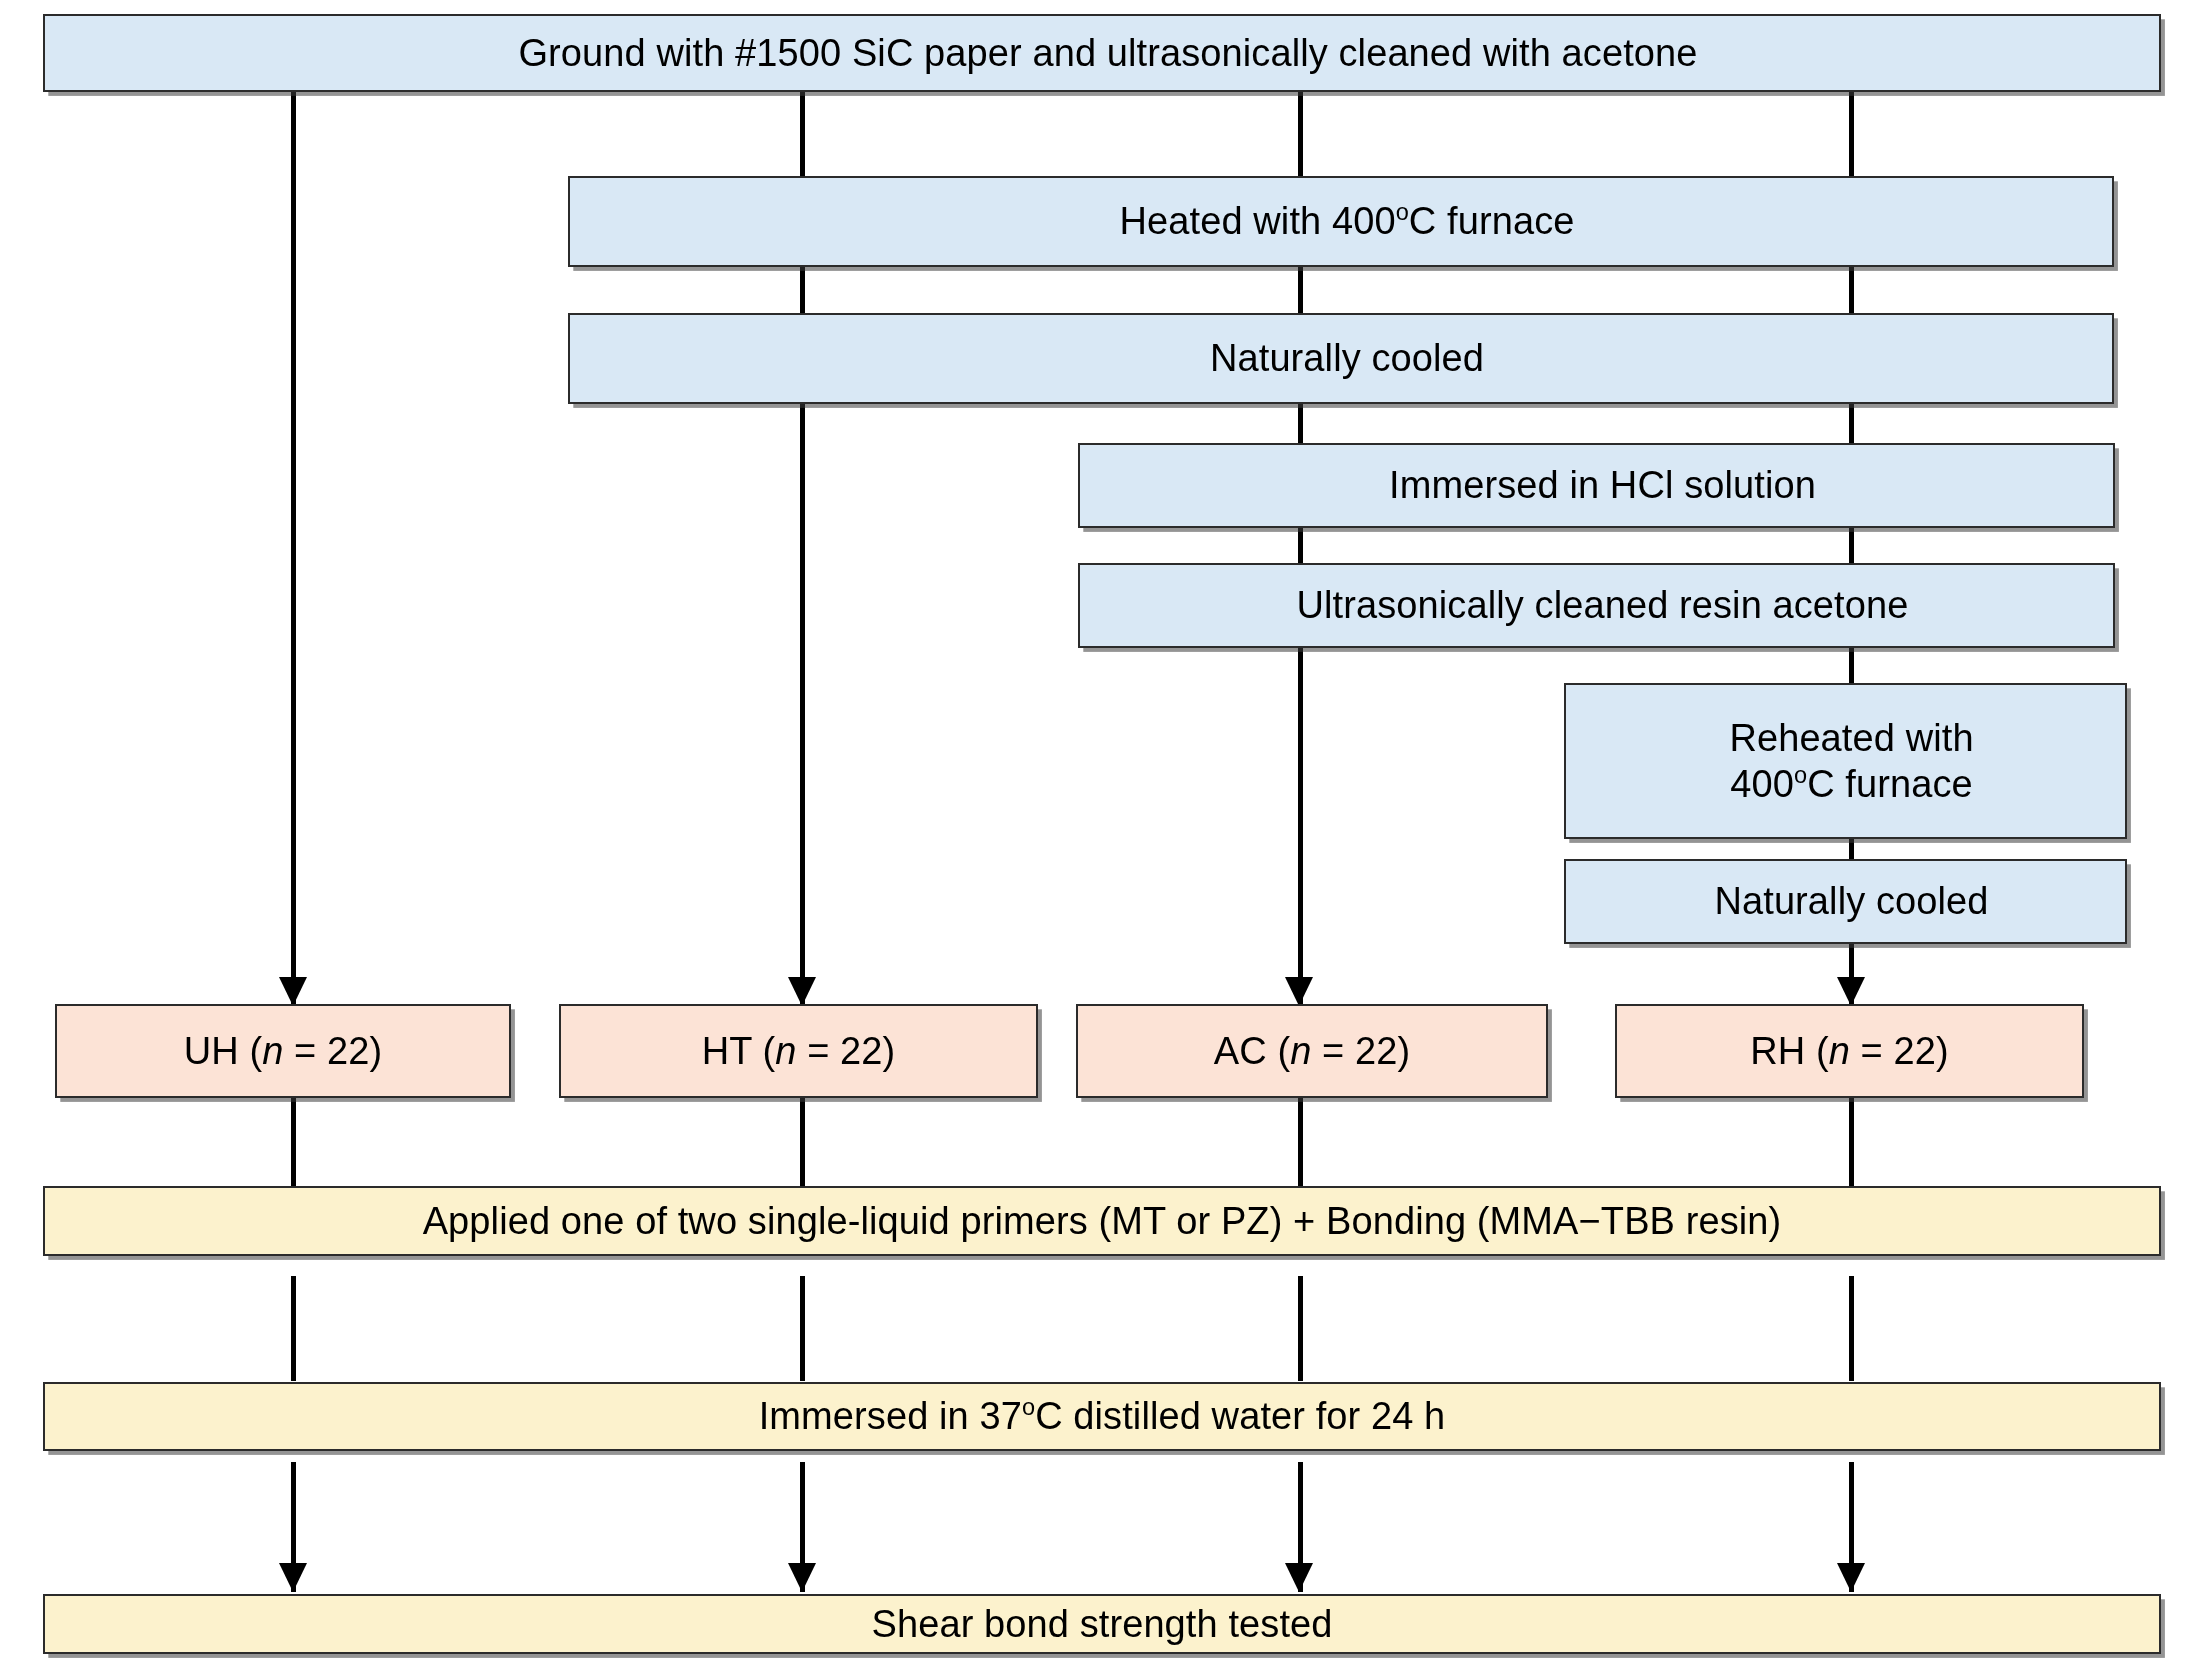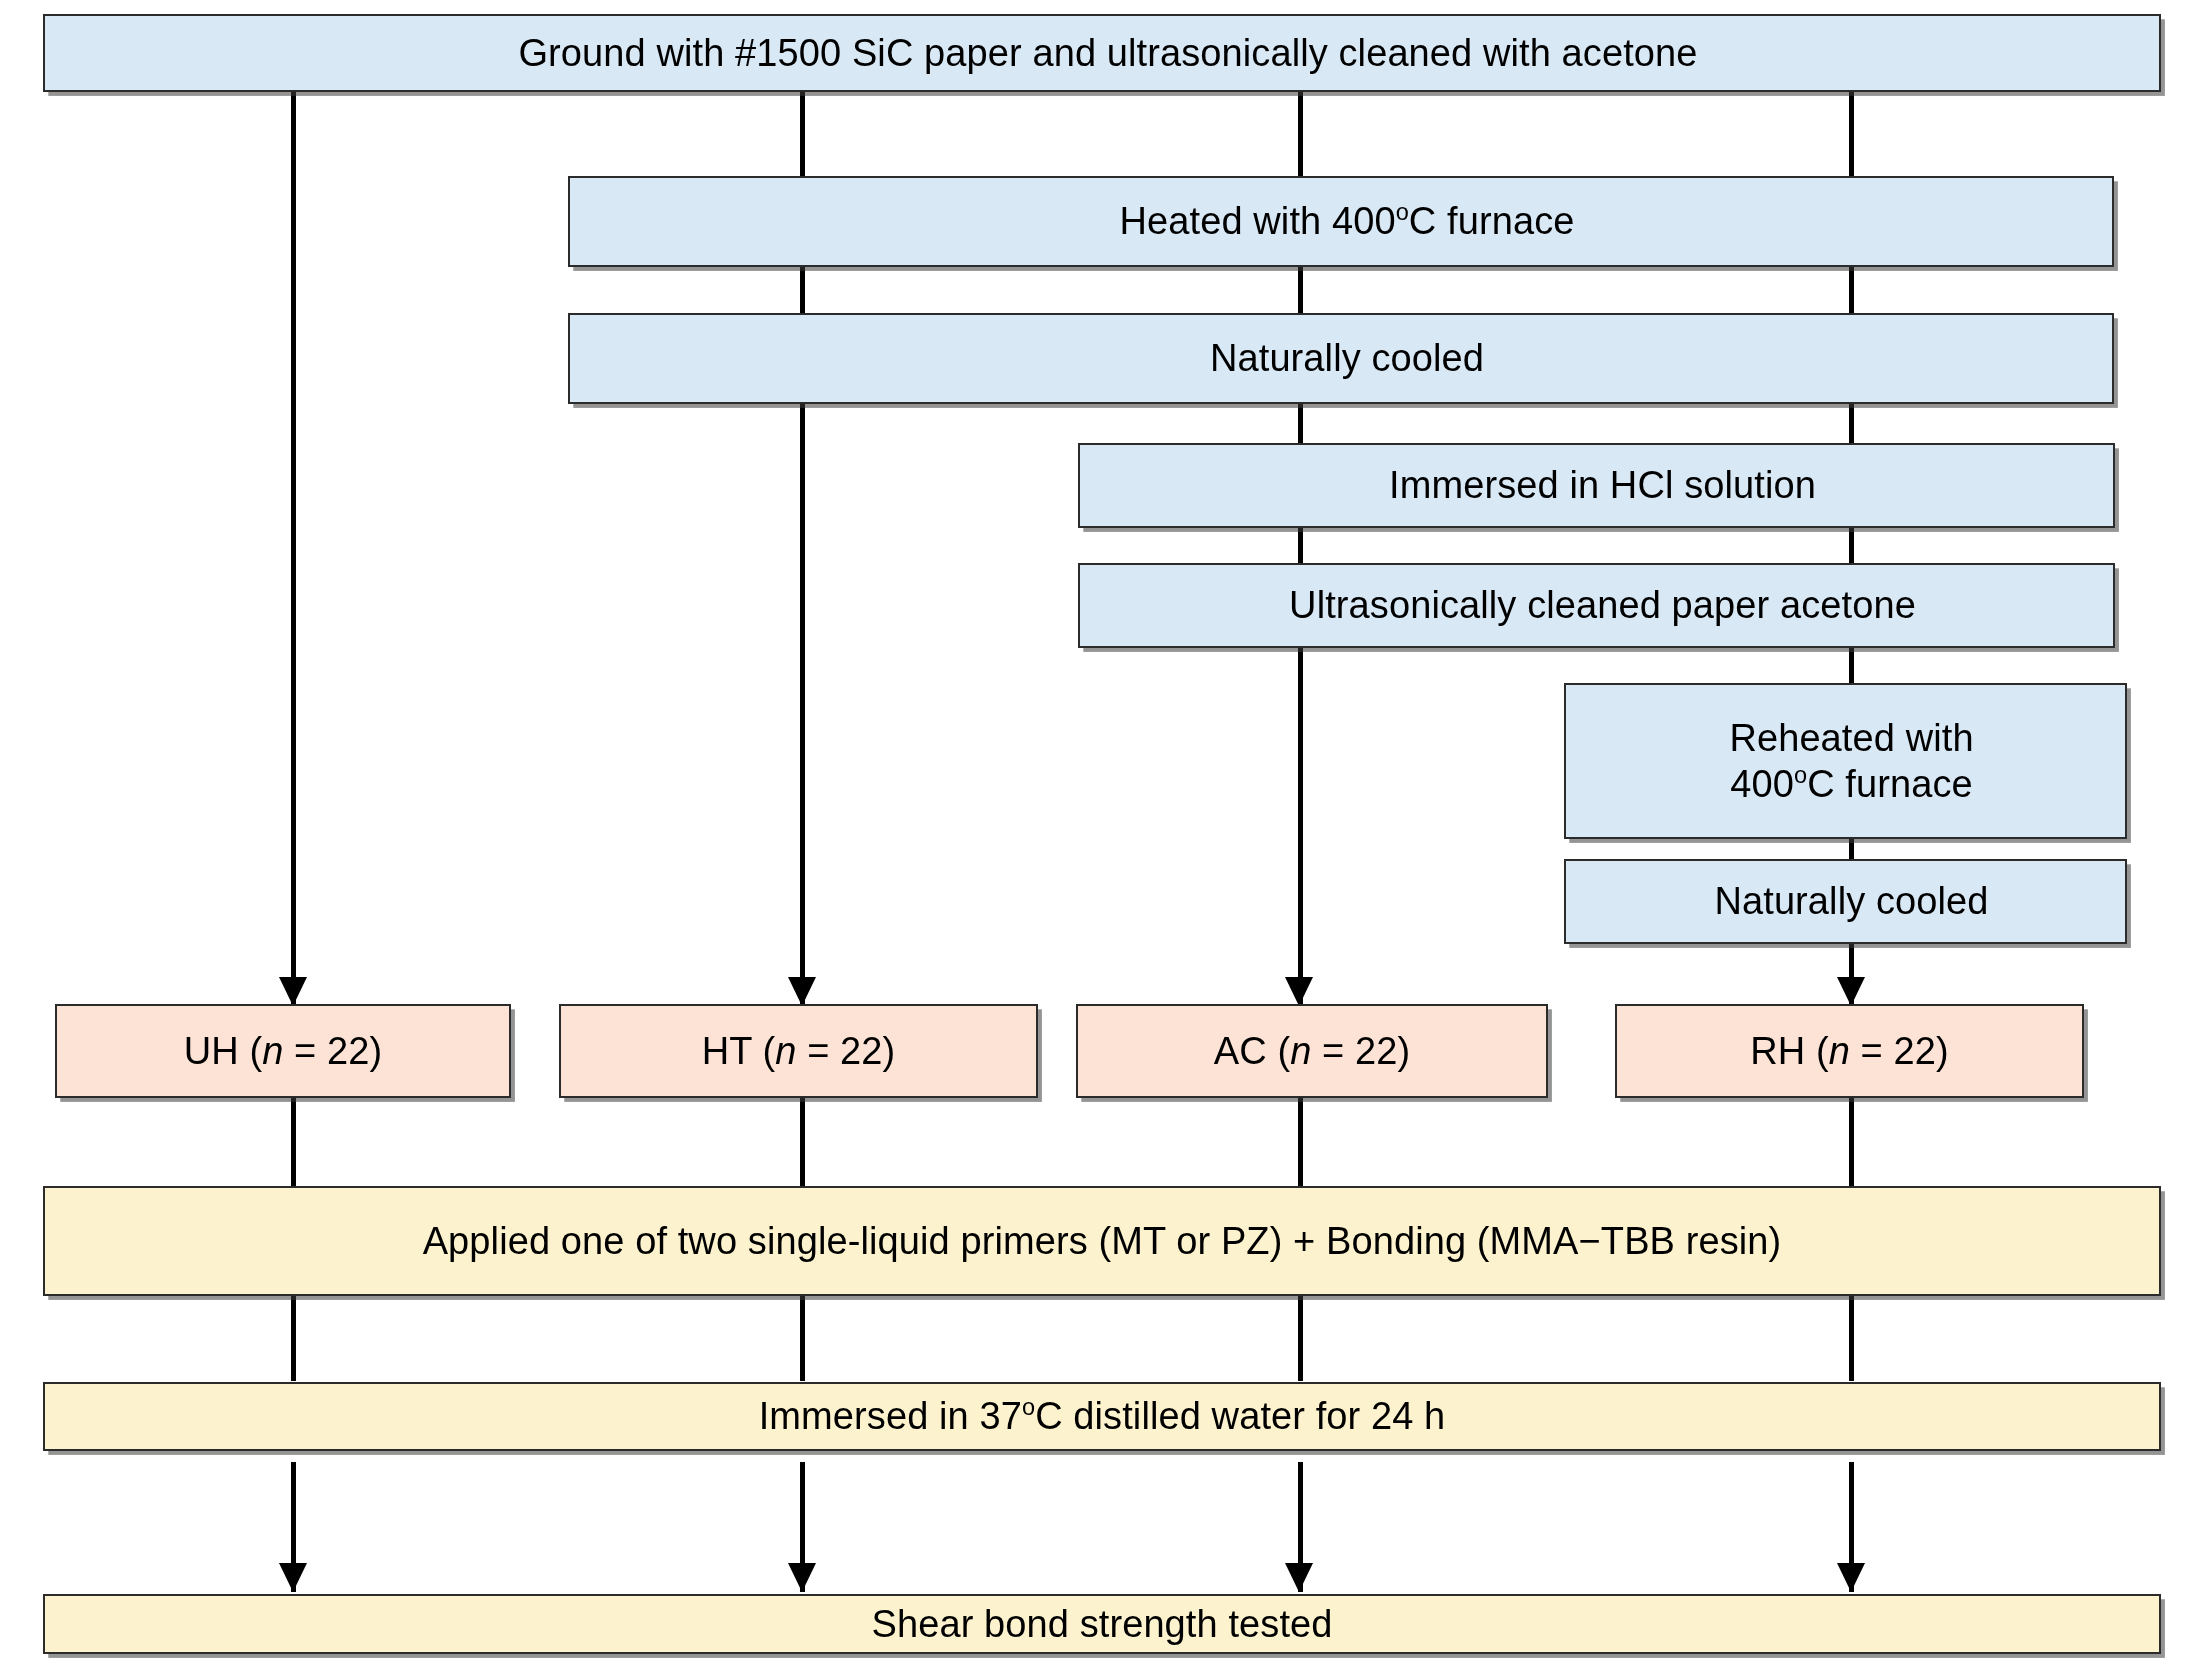--- a/index.html
+++ b/index.html
@@ -109,21 +109,21 @@
 
   <div class="box blue" style="left:568px; top:313px; width:1546px; height:91px;">
     <span class="txt">Naturally cooled</span>
   </div>
 
   <div class="box blue" style="left:1078px; top:443px; width:1037px; height:85px;">
     <span class="txt">Immersed in HCl solution</span>
   </div>
 
   <div class="box blue" style="left:1078px; top:563px; width:1037px; height:85px;">
-    <span class="txt">Ultrasonically cleaned paper acetone</span>
+    <span class="txt">Ultrasonically cleaned resin acetone</span>
   </div>
 
   <div class="box blue" style="left:1564px; top:683px; width:563px; height:156px;">
     <span class="txt"><span>Reheated with</span><br><span>400</span><sup class="deg">o</sup><span>C furnace</span></span>
   </div>
 
   <div class="box blue" style="left:1564px; top:859px; width:563px; height:85px;">
     <span class="txt">Naturally cooled</span>
   </div>
 
@@ -136,21 +136,21 @@
   </div>
 
   <div class="box pink" style="left:1076px; top:1004px; width:472px; height:94px;">
     <span class="txt"><span>AC</span> (<span class="it">n</span> = <span>22</span>)</span>
   </div>
 
   <div class="box pink" style="left:1615px; top:1004px; width:469px; height:94px;">
     <span class="txt"><span>RH</span> (<span class="it">n</span> = <span>22</span>)</span>
   </div>
 
-  <div class="box yellow" style="left:43px; top:1186px; width:2118px; height:110px;">
+  <div class="box yellow" style="left:43px; top:1186px; width:2118px; height:70px;">
     <span class="txt">Applied one of two single-liquid primers (MT or PZ) + Bonding (MMA−TBB resin)</span>
   </div>
 
   <div class="box yellow" style="left:43px; top:1382px; width:2118px; height:69px;">
     <span class="txt"><span>Immersed in 37</span><sup class="deg">o</sup><span>C distilled water for 24 h</span></span>
   </div>
 
   <div class="box yellow" style="left:43px; top:1594px; width:2118px; height:60px;">
     <span class="txt">Shear bond strength tested</span>
   </div>

